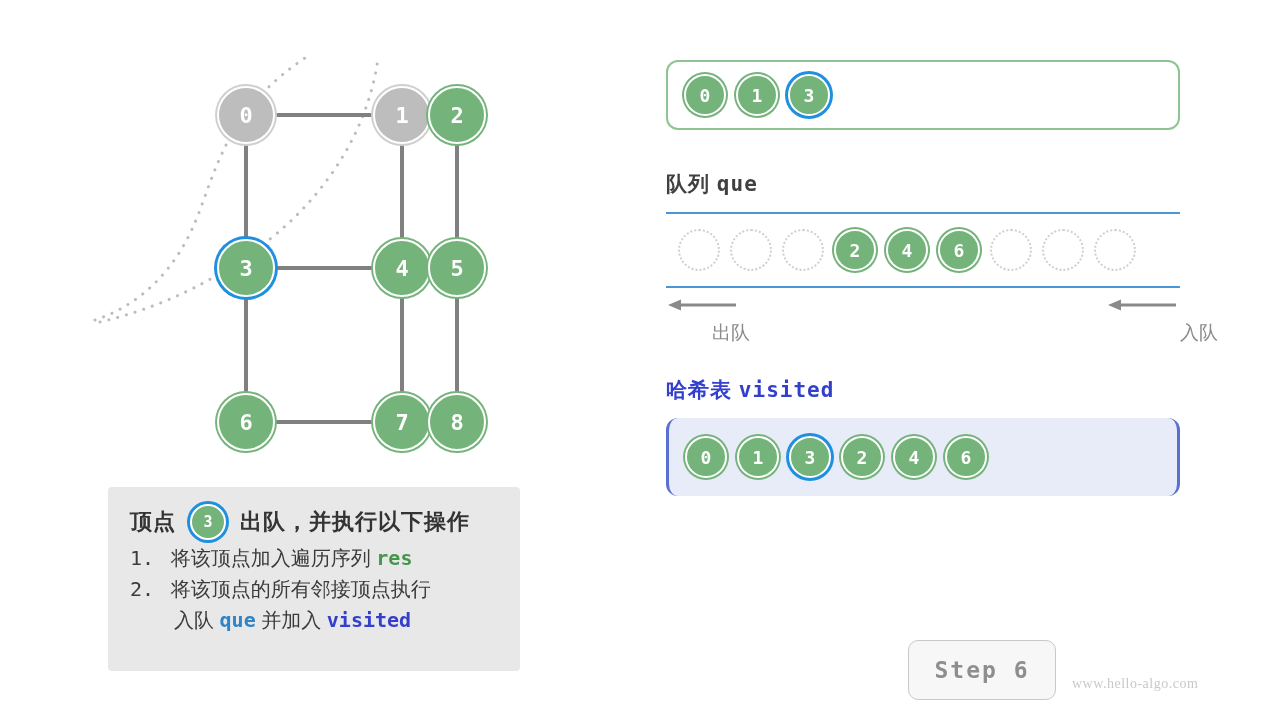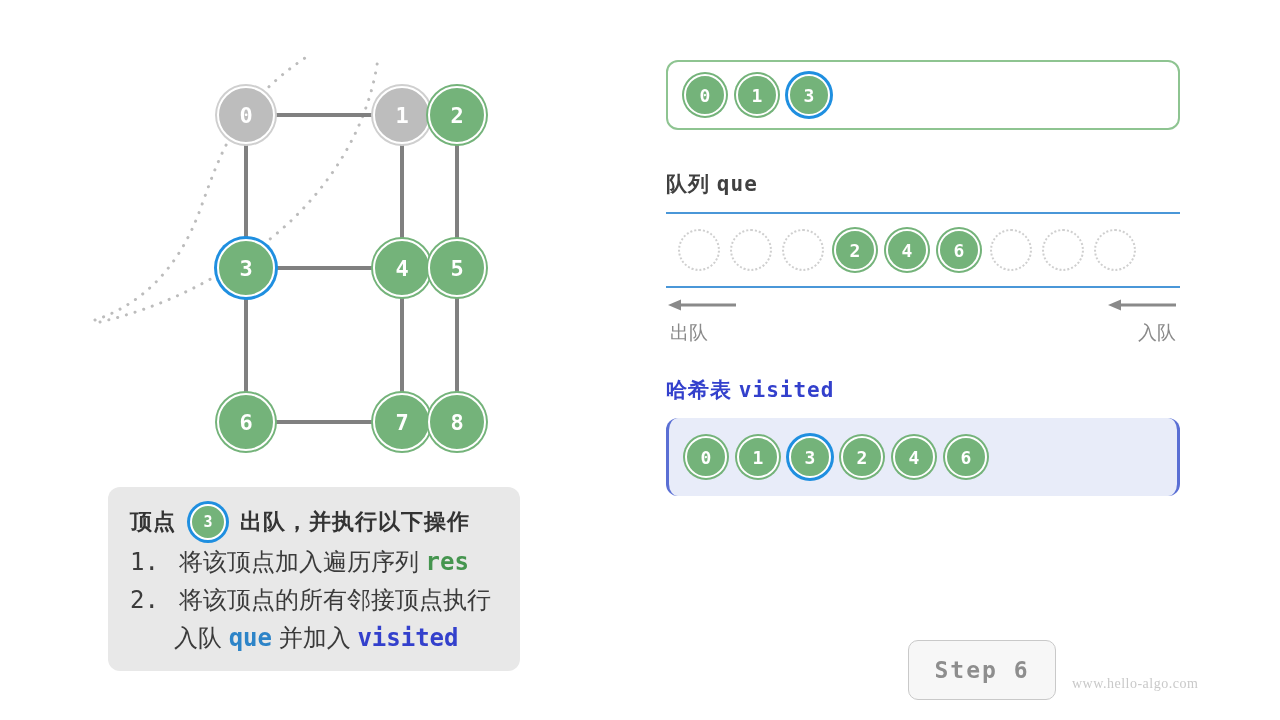--- a/index.html
+++ b/index.html
@@ -30,27 +30,27 @@
   #graph-panel{position:absolute;left:100px;top:60px;width:420px;height:420px;}
   .gnode{width:58px;height:58px;font-size:22px;}
   .edge{position:absolute;background:#808080;}
   .edge.h{height:4px;}
   .edge.v{width:4px;}
   svg.dotted-layer{position:absolute;left:0;top:0;width:420px;height:420px;overflow:visible;}
 
   
   #caption-panel{
     position:absolute;left:108px;top:487px;width:412px;height:184px;
-    background:#e8e8e8;border-radius:12px;box-sizing:border-box;
+    background:#e8e8e8;border-radius:4px;box-sizing:border-box;
     padding:14px 18px 10px 22px;
   }
   .cap-head{display:flex;align-items:center;font-size:22px;font-weight:700;color:#333333;height:42px;}
   .cap-head .lbl{letter-spacing:1px;}
   .cap-node{position:relative;width:36px;height:36px;font-size:15px;margin:0 14px;flex:0 0 auto;}
-  .cap-line{font-size:24px;color:#3b3b3b;line-height:1.55;white-space:nowrap;
+  .cap-line{font-size:20px;color:#3b3b3b;line-height:1.55;white-space:nowrap;
             font-family:"Liberation Sans","DejaVu Sans",sans-serif;}
   .cap-line .num{font-family:"DejaVu Sans Mono",monospace;}
   .mono{font-family:"DejaVu Sans Mono","Liberation Mono",monospace;font-weight:700;}
   .c-res{color:#45954f;}
   .c-que{color:#2d84c8;}
   .c-vis{color:#3340cc;}
 
   
   #right-col{position:absolute;left:666px;top:60px;width:520px;}
   .sec-title{font-size:21px;font-weight:700;letter-spacing:1px;margin-bottom:14px;}
@@ -66,21 +66,21 @@
   }
   .slot{position:relative;width:42px;height:42px;font-size:18px;flex:0 0 auto;}
 
   #que-wrap{position:relative;width:514px;}
   .que-rail{height:2px;background:#4a97d8;width:514px;}
   #que-track{display:flex;align-items:center;gap:10px;padding:10px 12px;box-sizing:border-box;height:72px;}
   .arrow-row{position:relative;height:26px;width:514px;margin-top:6px;}
   .arrow{position:absolute;top:4px;width:70px;height:14px;}
   .arrow.left-a{left:2px;}
   .arrow.right-a{right:2px;}
-  .lab-row{position:relative;width:514px;height:28px;}
+  .lab-row{position:relative;width:514px;height:28px;margin-left:42px;}
   .qlab{position:absolute;font-size:19px;color:#8a8a8a;top:0;}
   .qlab.l{left:4px;} .qlab.r{right:4px;}
 
   #vis-box{
     position:relative;width:514px;height:78px;box-sizing:border-box;
     background:#e8ecf9;
     border-left:3px solid #5a6fd4;border-right:3px solid #5a6fd4;
     border-radius:12px;
     display:flex;align-items:center;padding-left:16px;gap:10px;
   }

